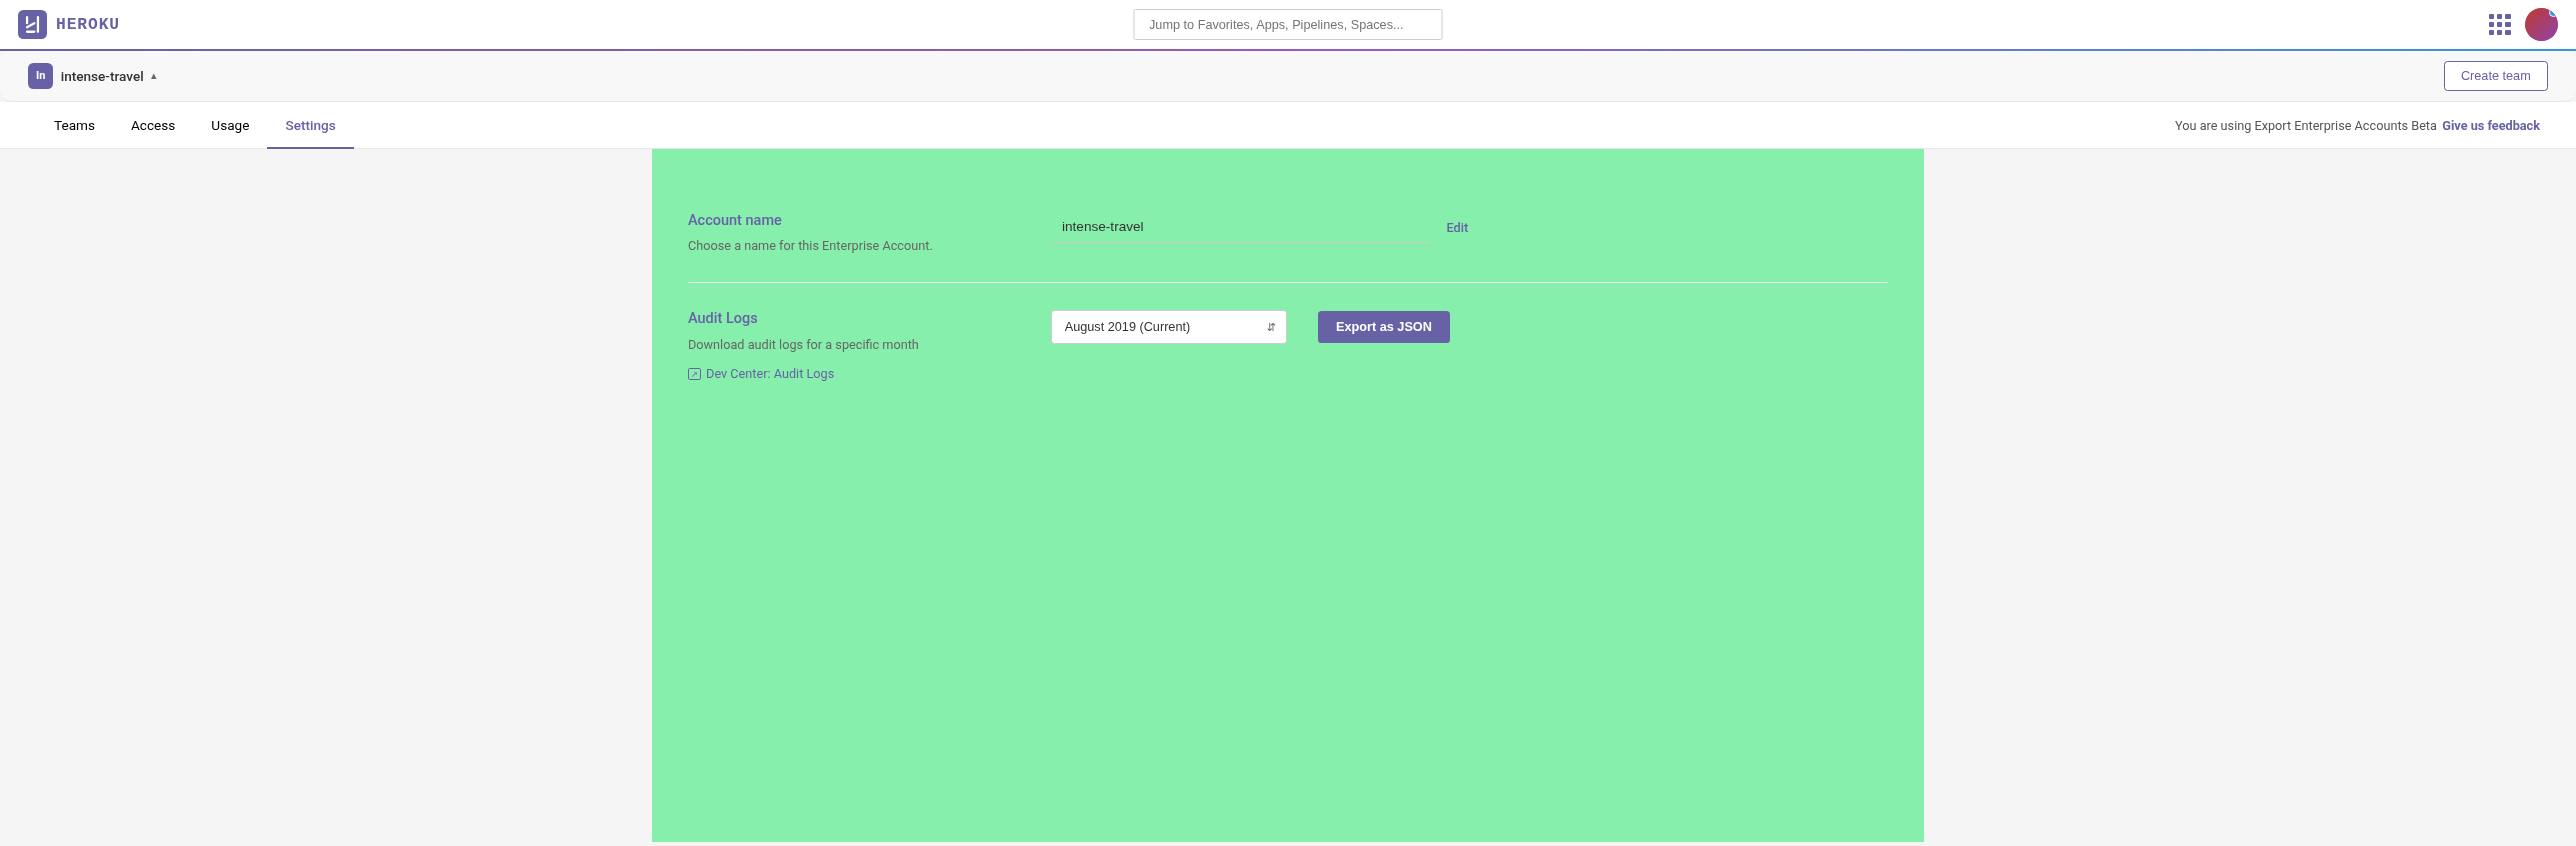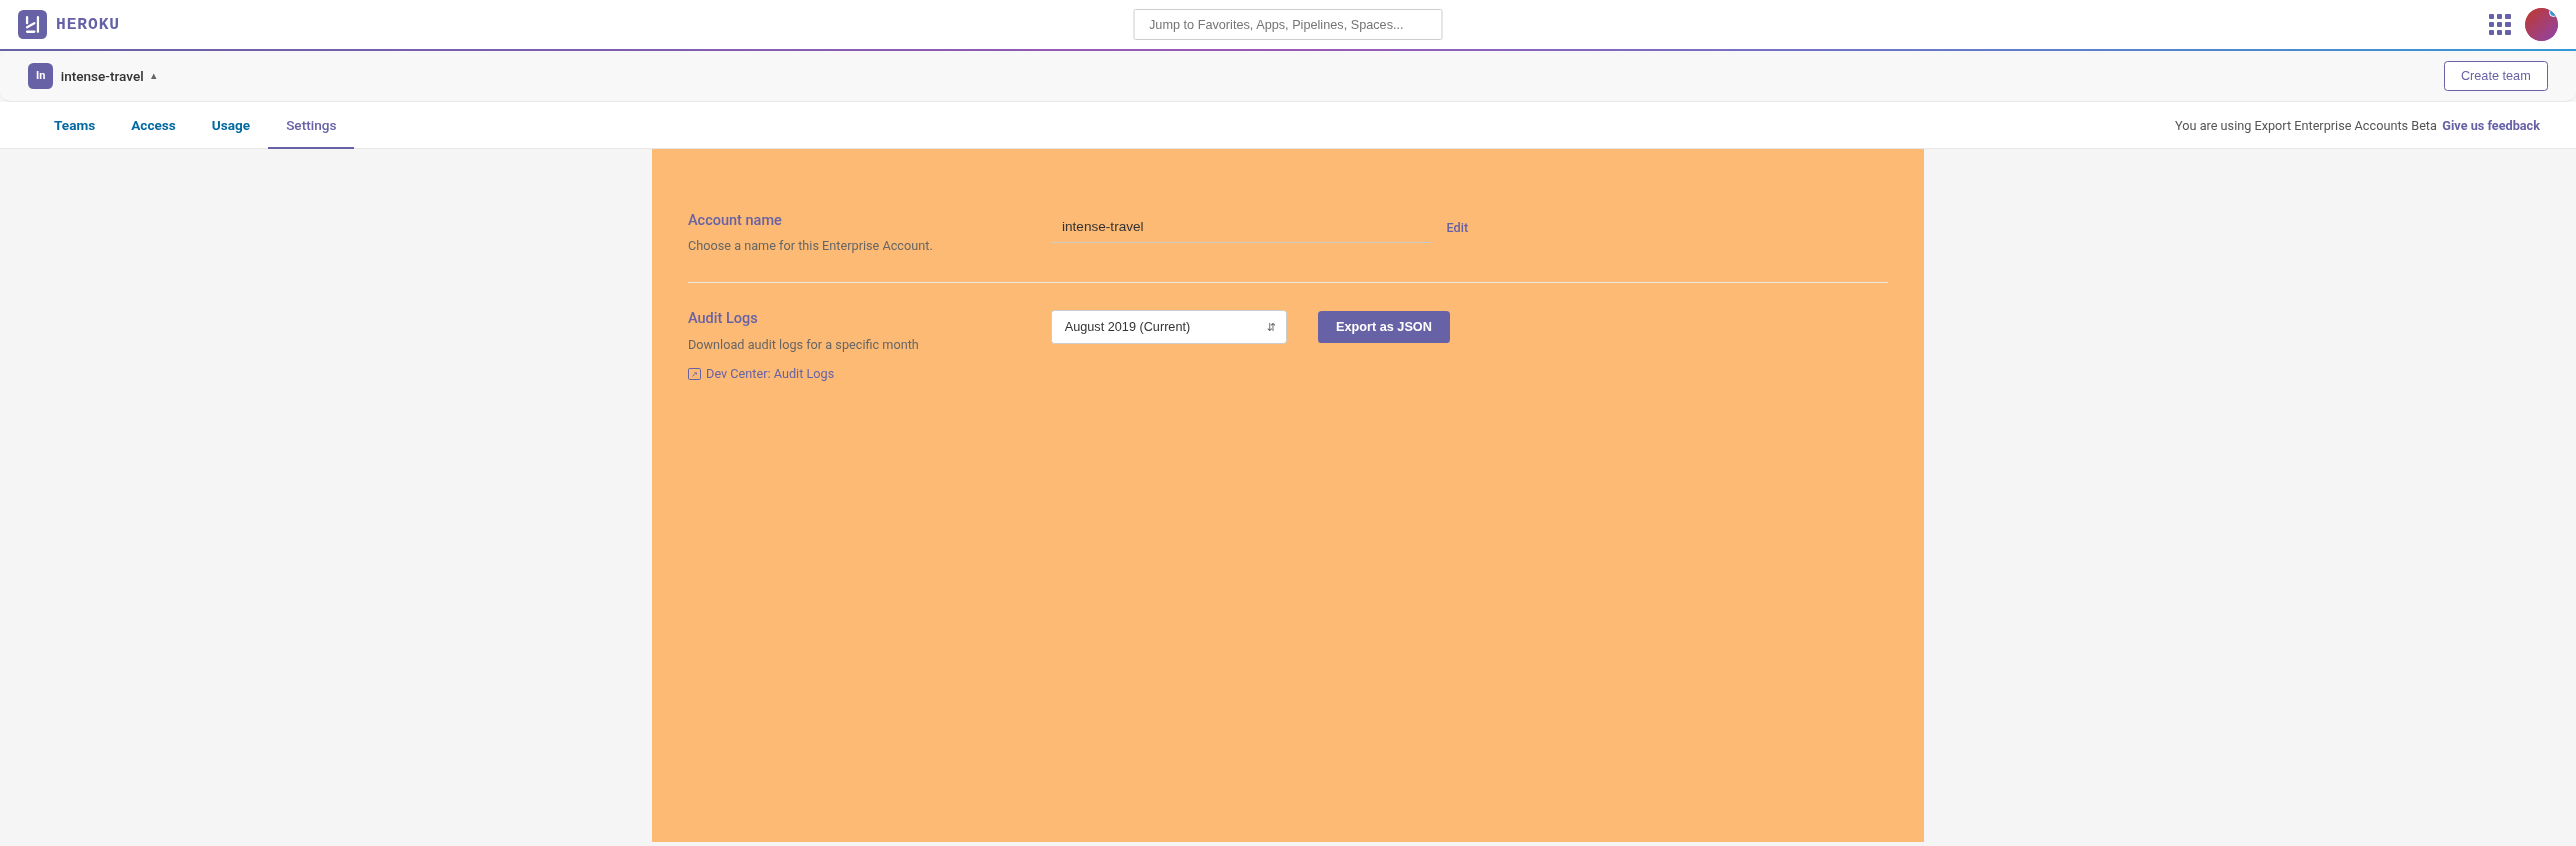--- a/index.html
+++ b/index.html
@@ -144,26 +144,25 @@
       align-items: center;
       justify-content: space-between;
     }
     .tabs {
       display: flex;
       gap: 0;
     }
     .tab {
       padding: 14.5px 18px;
       font-size: 13.6px;
-      color: #0369a1;
+      color: #000000;
       cursor: pointer;
       text-decoration: none;
       border-bottom: 2.7px solid transparent;
       margin-bottom: -0.9px;
-      font-weight: bold;
     }
     .tab.active {
       color: #6762a6;
       border-bottom: 2.7px solid #6762a6;
       font-weight: 500;
     }
     .beta-notice {
       font-size: 12.7px;
       color: #555;
       display: flex;
@@ -175,21 +174,21 @@
       text-decoration: none;
       font-weight: 700;
       cursor: pointer;
     }
 
     
     .main-content {
       max-width: 1272px;
       margin: 0 auto;
       padding: 36px 36px;
-      background: #fdba74;
+      background: #86efac;
       min-height: calc(100vh - 153px);
     }
 
     
     .settings-section {
       display: flex;
       padding: 27px 0;
       border-bottom: 0.9px solid #e8e8e8;
     }
     .section-label {

